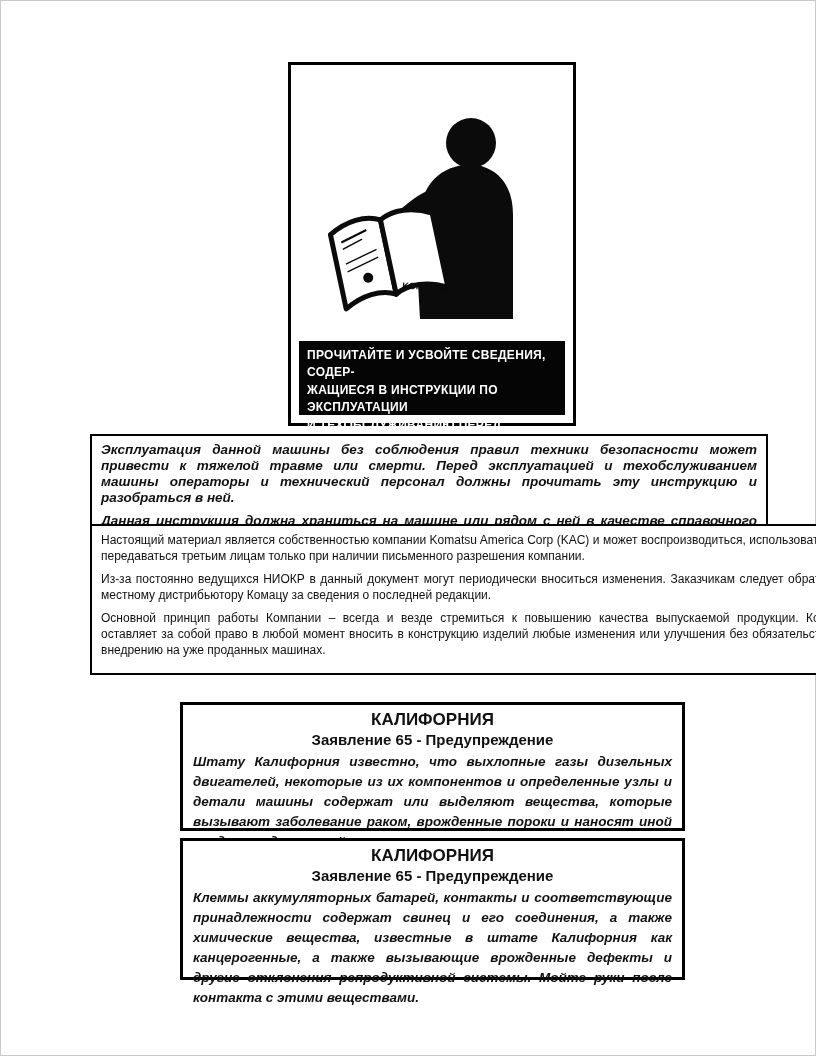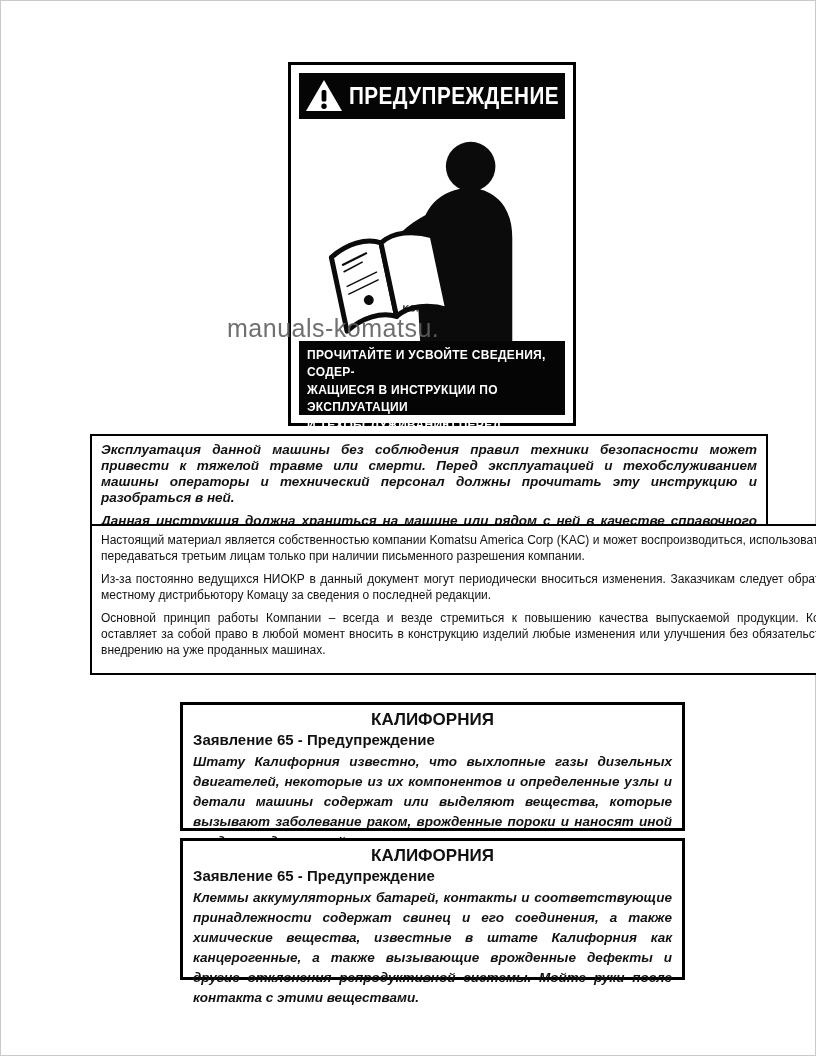--- a/index.html
+++ b/index.html
@@ -123,51 +123,41 @@
   }
   .cal-box-1 { top: 702px; height: 129px; }
   .cal-box-2 { top: 838px; height: 142px; }
   .cal-title {
     text-align: center;
     font-weight: bold;
     font-size: 17px;
     line-height: 21px;
   }
   .cal-subtitle {
-    text-align: left;
+    text-align: center;
     font-weight: bold;
     font-size: 15px;
     line-height: 19px;
     margin-bottom: 3px;
   }
   .cal-body {
     font-size: 13.5px;
     font-weight: bold;
     font-style: italic;
     line-height: 20px;
     text-align: justify;
     margin: 0;
   }
 </style>
 </head>
 <body>
 
 <div class="page">
 
   <div class="sign">
-    <div class="sign-header">
-      <span class="tri-icon">
-        <svg width="40" height="36" viewBox="0 0 40 36" aria-hidden="true">
-          <path d="M20 2 L38 33 L2 33 Z" fill="#ffffff"></path>
-          <rect x="17.6" y="12" width="4.8" height="11.5" rx="1.5" fill="#000000"></rect>
-          <circle cx="20" cy="28.2" r="2.7" fill="#000000"></circle>
-        </svg>
-      </span>
-      <span class="sign-title">ПРЕДУПРЕЖДЕНИЕ</span>
-    </div>
 
     <div class="sign-body">
       <svg viewBox="0 0 266 224" preserveAspectRatio="xMidYMid meet">
 
         <circle cx="172" cy="48" r="25" fill="#0b0b0b"></circle>
 
         <path d="M214 224 L214 120 C214 90 199 72 172 69 C140 71 123 90 121 120 L117 152 L121 224 Z" fill="#0b0b0b"></path>
 
         <path d="M128 96 C 104 108 86 128 78 150 L106 172 C 117 152 130 138 144 130 Z" fill="#0b0b0b"></path>
 
@@ -188,21 +178,20 @@
       </svg>
     </div>
 
     <div class="sign-caption">ПРОЧИТАЙТЕ И УСВОЙТЕ СВЕДЕНИЯ, СОДЕР-
 ЖАЩИЕСЯ В ИНСТРУКЦИИ ПО ЭКСПЛУАТАЦИИ
 И ТЕХОБСЛУЖИВАНИЮ ПЕРЕД ЭКСПЛУАТАЦИЕЙ
 МАШИНЫ ИЛИ ПРОВЕДЕНИЕМ ЛЮБЫХ ВИДОВ ТЕ-
 ХОБСЛУЖИВАНИЯ.</div>
   </div>
 
-  <div class="watermark">manuals-komatsu.</div>
 
   <div class="box safety-box">
     <p>Эксплуатация данной машины без соблюдения правил техники безопасности может привести к тяжелой травме или смерти. Перед эксплуатацией и техобслуживанием машины операторы и технический персонал должны прочитать эту инструкцию и разобраться в ней.</p>
     <p>Данная инструкция должна храниться на машине или рядом с ней в качестве справочного руководства. Весь персонал, имеющий отношение к машине, должен периодически просматривать ее.</p>
   </div>
 
   <div class="box copyright-box">
     <p>Настоящий материал является собственностью компании Komatsu America Corp (KAC) и может воспроизводиться, использоваться или передаваться третьим лицам только при наличии письменного разрешения компании.</p>
     <p>Из-за постоянно ведущихся НИОКР в данный документ могут периодически вноситься изменения. Заказчикам следует обратиться к местному дистрибьютору Комацу за сведения о последней редакции.</p>
     <p>Основной принцип работы Компании – всегда и везде стремиться к повышению качества выпускаемой продукции. Компания оставляет за собой право в любой момент вносить в конструкцию изделий любые изменения или улучшения без обязательств по их внедрению на уже проданных машинах.</p>

